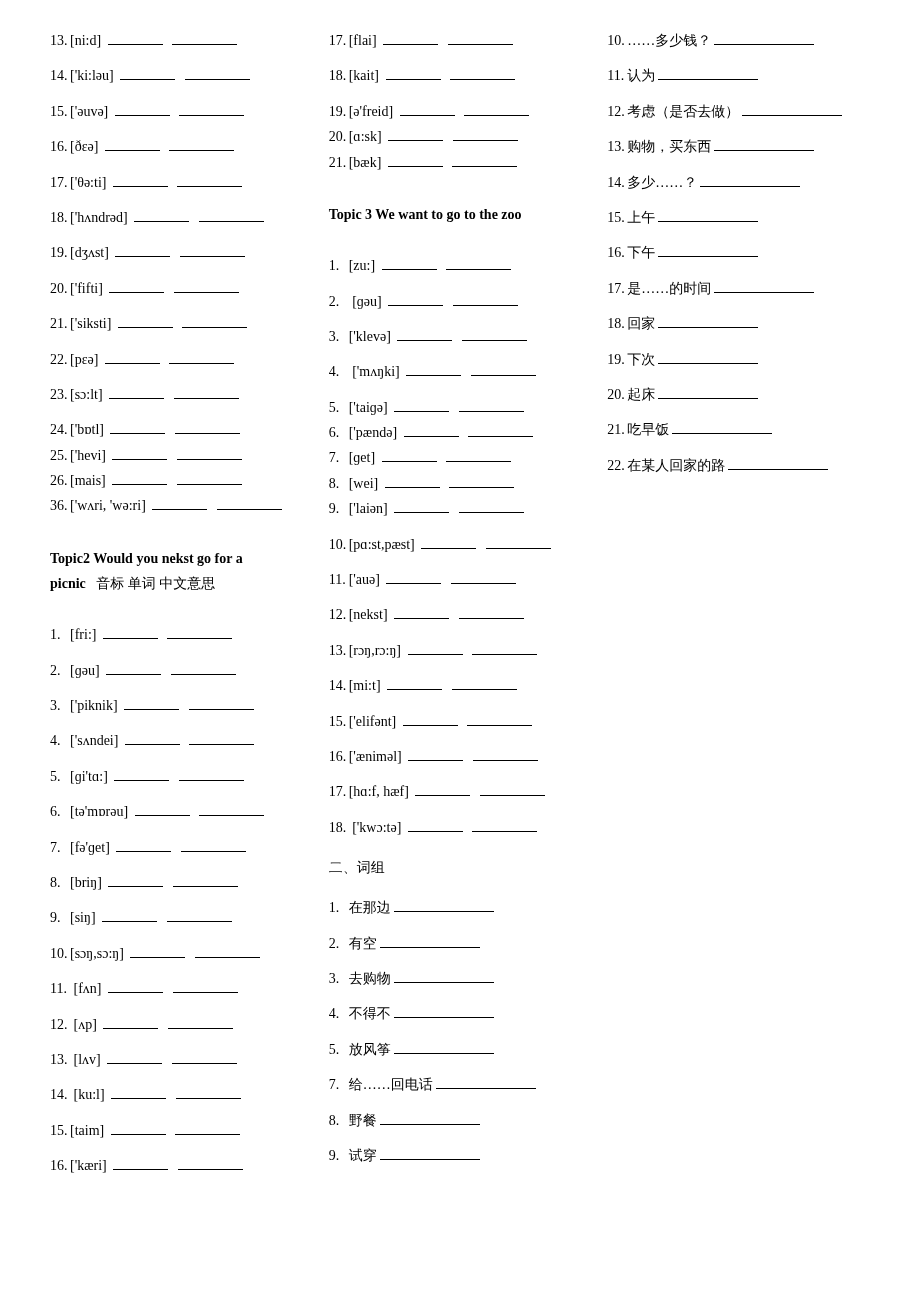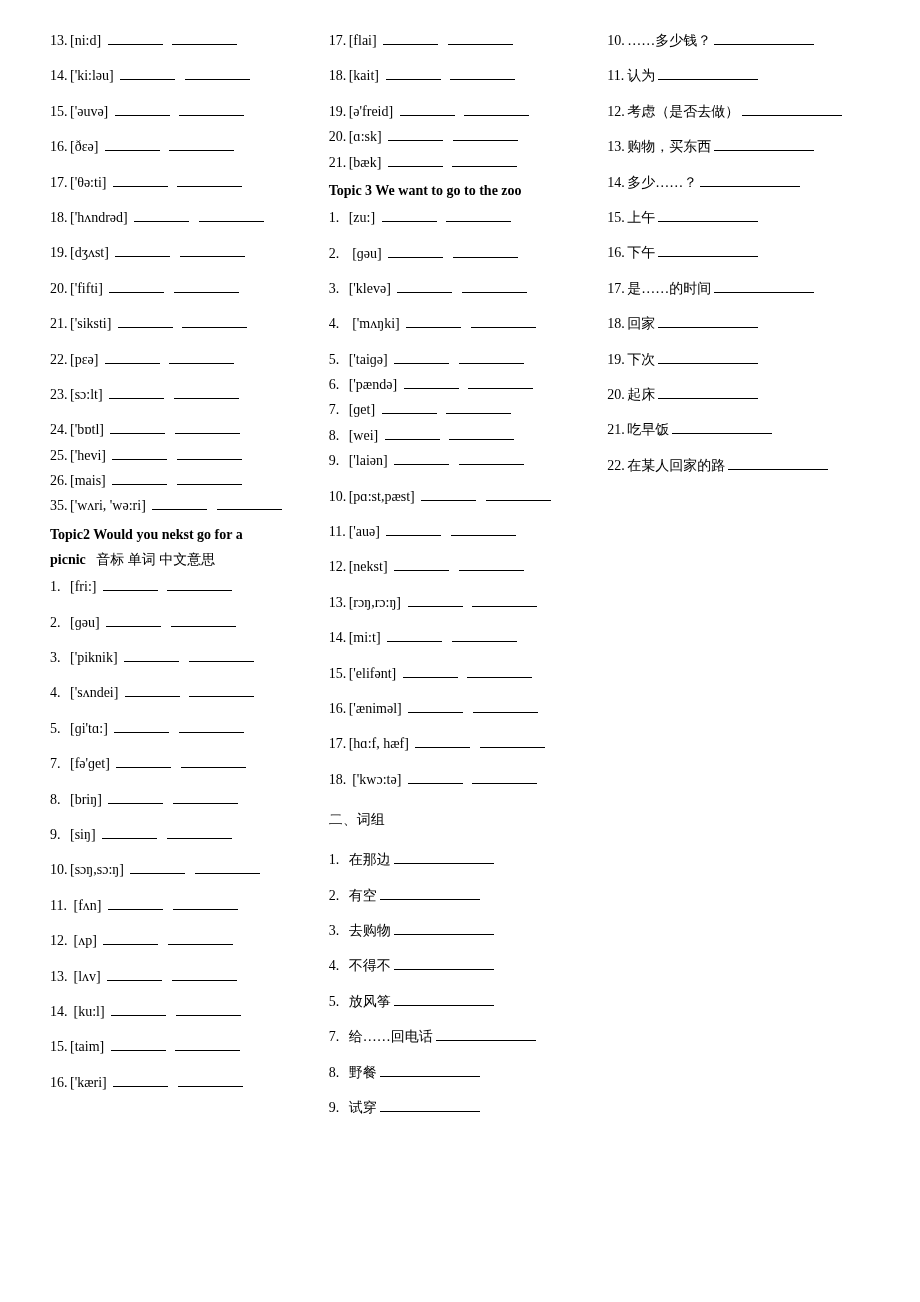--- a/index.html
+++ b/index.html
@@ -25,21 +25,21 @@
       white-space: nowrap;
       line-height: 1.6;
     }
     .row-tight {
       margin-bottom: 3px;
       white-space: nowrap;
       line-height: 1.6;
     }
     .topic-header {
       font-weight: bold;
-      margin: 4px 0;
+      margin: 28px 0;
       line-height: 1.8;
     }
     .blank {
       display: inline-block;
       border-bottom: 1px solid #000;
       width: 55px;
       margin: 0 3px;
       vertical-align: baseline;
     }
     .blank-wide {
@@ -83,32 +83,33 @@
         <div class="row"><span class="num">19.</span><span class="ipa">[dʒʌst]</span> <span class="blank"></span> <span class="blank-med"></span></div>
         <div class="row"><span class="num">20.</span><span class="ipa">['fifti]</span> <span class="blank"></span> <span class="blank-med"></span></div>
         <div class="row"><span class="num">21.</span><span class="ipa">['siksti]</span> <span class="blank"></span> <span class="blank-med"></span></div>
         <div class="row"><span class="num">22.</span><span class="ipa">[pɛə]</span> <span class="blank"></span> <span class="blank-med"></span></div>
         <div class="row"><span class="num">23.</span><span class="ipa">[sɔ:lt]</span> <span class="blank"></span> <span class="blank-med"></span></div>
       </div>
     <div id="c1t">
         <div class="row-tight"><span class="num">24.</span><span class="ipa">['bɒtl]</span> <span class="blank"></span> <span class="blank-med"></span></div>
         <div class="row-tight"><span class="num">25.</span><span class="ipa">['hevi]</span> <span class="blank"></span> <span class="blank-med"></span></div>
         <div class="row-tight"><span class="num">26.</span><span class="ipa">[mais]</span> <span class="blank"></span> <span class="blank-med"></span></div>
-        <div class="row-tight"><span class="num">35.</span><span class="ipa">['wʌri, 'wə:ri]</span> <span class="blank"></span> <span class="blank-med"></span></div>
+        <div class="row-tight"><span class="num">36.</span><span class="ipa">['wʌri, 'wə:ri]</span> <span class="blank"></span> <span class="blank-med"></span></div>
       </div>
     <div class="topic-header">
       <span>Topic2 Would you nekst go for a</span><br>
       <span>picnic</span>&nbsp;&nbsp;&nbsp;<span style="font-weight:normal">音标    单词    中文意思</span>
     </div>
     <div id="c1b">
         <div class="row"><span class="num">1.</span><span class="ipa">[fri:]</span> <span class="blank"></span> <span class="blank-med"></span></div>
         <div class="row"><span class="num">2.</span><span class="ipa">[ɡəu]</span> <span class="blank"></span> <span class="blank-med"></span></div>
         <div class="row"><span class="num">3.</span><span class="ipa">['piknik]</span> <span class="blank"></span> <span class="blank-med"></span></div>
         <div class="row"><span class="num">4.</span><span class="ipa">['sʌndei]</span> <span class="blank"></span> <span class="blank-med"></span></div>
         <div class="row"><span class="num">5.</span><span class="ipa">[ɡi'tɑ:]</span> <span class="blank"></span> <span class="blank-med"></span></div>
+        <div class="row"><span class="num">6.</span><span class="ipa">[tə'mɒrəu]</span> <span class="blank"></span> <span class="blank-med"></span></div>
         <div class="row"><span class="num">7.</span><span class="ipa">[fə'ɡet]</span> <span class="blank"></span> <span class="blank-med"></span></div>
         <div class="row"><span class="num">8.</span><span class="ipa">[briŋ]</span> <span class="blank"></span> <span class="blank-med"></span></div>
         <div class="row"><span class="num">9.</span><span class="ipa">[siŋ]</span> <span class="blank"></span> <span class="blank-med"></span></div>
         <div class="row"><span class="num">10.</span><span class="ipa">[sɔŋ,sɔ:ŋ]</span> <span class="blank"></span> <span class="blank-med"></span></div>
         <div class="row"><span class="num">11.</span><span class="ipa"> [fʌn]</span> <span class="blank"></span> <span class="blank-med"></span></div>
         <div class="row"><span class="num">12.</span><span class="ipa"> [ʌp]</span> <span class="blank"></span> <span class="blank-med"></span></div>
         <div class="row"><span class="num">13.</span><span class="ipa"> [lʌv]</span> <span class="blank"></span> <span class="blank-med"></span></div>
         <div class="row"><span class="num">14.</span><span class="ipa"> [ku:l]</span> <span class="blank"></span> <span class="blank-med"></span></div>
         <div class="row"><span class="num">15.</span><span class="ipa">[taim]</span> <span class="blank"></span> <span class="blank-med"></span></div>
         <div class="row"><span class="num">16.</span><span class="ipa">['kæri]</span> <span class="blank"></span> <span class="blank-med"></span></div>

